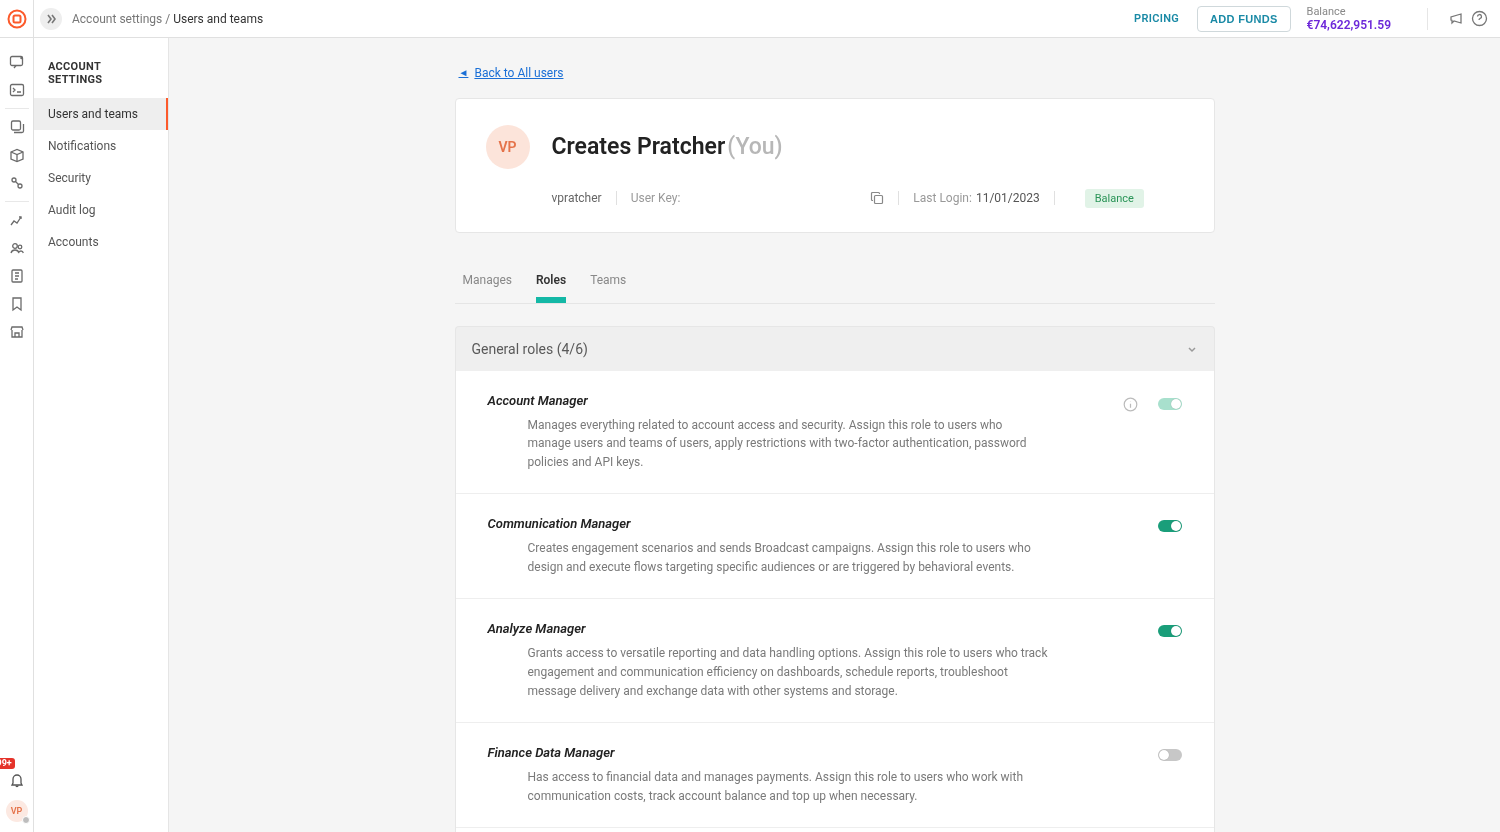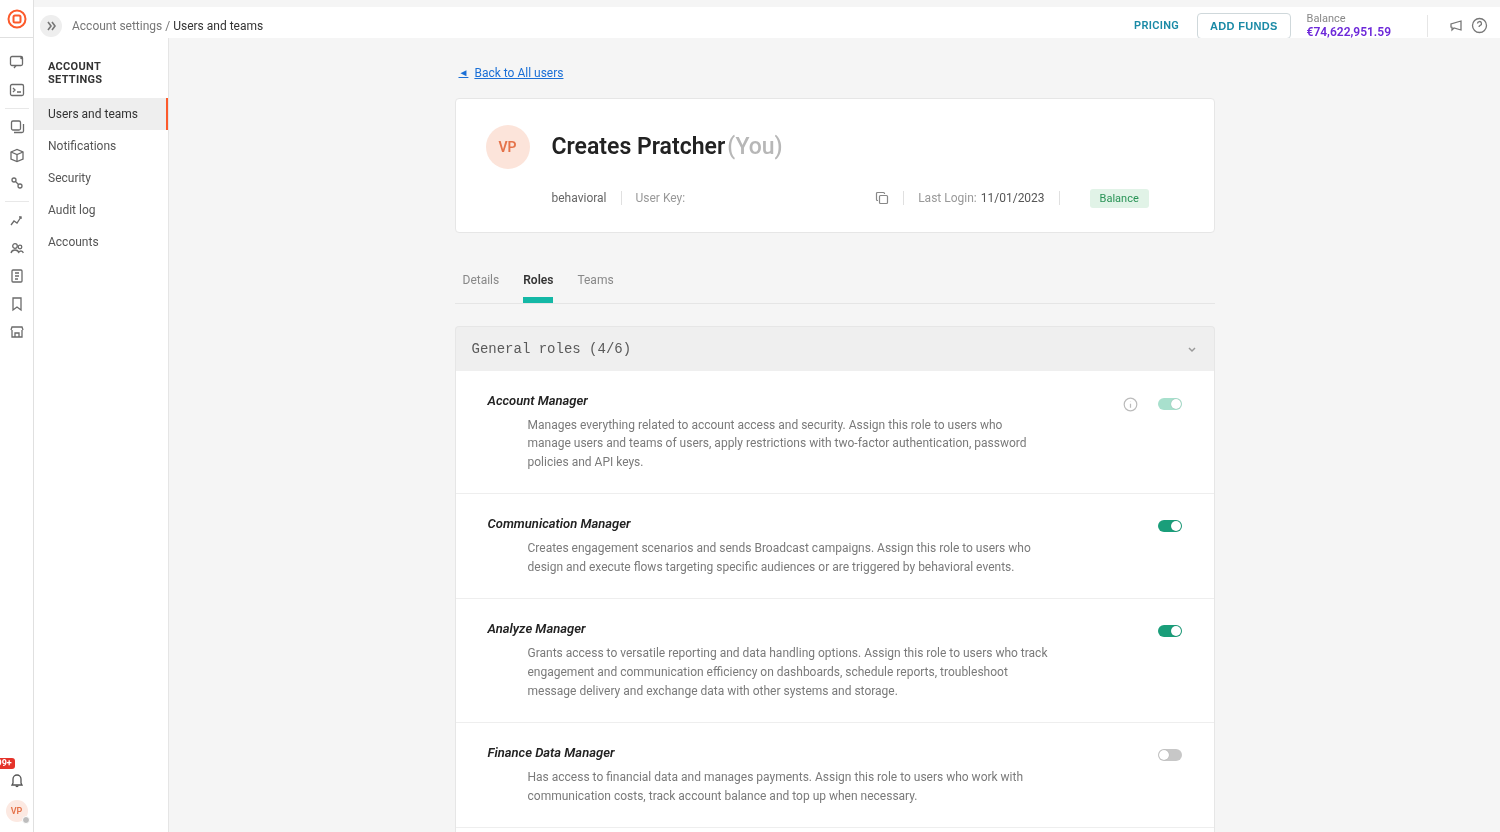--- a/index.html
+++ b/index.html
@@ -11,21 +11,21 @@
 .left-rail .rail-icon { width: 34px; height: 28px; display:flex; align-items:center; justify-content:center; color:#6b6b6b; cursor:pointer; }
 .left-rail .rail-sep { height: 1px; background:#e8e8e8; width: 24px; margin: 4px 0; }
 .left-rail .rail-group-top { margin-top: 10px; }
 .left-rail .bottom-icons { margin-top: auto; margin-bottom: 10px; display:flex; flex-direction:column; align-items:center; gap:6px; }
 .left-rail .notif { position: relative; }
 .left-rail .notif-badge { position:absolute; top:-8px; left:-6px; background:#e5332a; color:#fff; font-size:9px; font-weight:700; padding:1px 3px; border-radius:3px; line-height:1; }
 .left-rail .avatar-small { width:22px; height:22px; border-radius:50%; background:#fce9e2; color:#e5734a; font-size:9px; font-weight:600; display:flex; align-items:center; justify-content:center; position:relative;}
 .left-rail .avatar-small .status-dot { position:absolute; right:-2px; bottom:-2px; width:8px; height:8px; border-radius:50%; background:#bdbdbd; border:1.5px solid #fff; }
 
 
-.top-bar { position: absolute; left: 34px; top: 7px; right: 0; height: 38px; background: #fff; border-bottom: 1px solid #e0e0e0; display:flex; align-items:center; padding: 0 12px 0 0; }
+.top-bar { position: absolute; left: 34px; top: 0; right: 0; height: 38px; background: #fff; border-bottom: 1px solid #e0e0e0; display:flex; align-items:center; padding: 0 12px 0 0; }
 .top-bar .expand-btn { width: 22px; height: 22px; border-radius: 50%; background:#eee; display:flex; align-items:center; justify-content:center; margin: 0 10px 0 6px; cursor:pointer; color:#777; }
 .top-bar .breadcrumb { font-size: 12px; color:#777; }
 .top-bar .breadcrumb .current { color:#333; }
 .top-bar .spacer { flex:1; }
 .top-bar .link-pricing { color:#1a8aa6; font-size:11px; font-weight:600; letter-spacing:0.3px; margin-right:18px; cursor:pointer; }
 .top-bar .btn-add-funds { border:1px solid #cfd8db; color:#1a8aa6; background:#fff; font-size:11px; font-weight:600; letter-spacing:0.3px; padding:6px 12px; border-radius:4px; cursor:pointer; margin-right:16px; }
 .top-bar .balance { margin-right:22px; }
 .top-bar .balance .lbl { font-size:11px; color:#888; line-height:1.2; }
 .top-bar .balance .val { font-size:12px; color:#6d28d9; font-weight:600; line-height:1.2; }
 .top-bar .vsep { width:1px; height:22px; background:#e6e6e6; margin: 0 14px; }
@@ -57,21 +57,21 @@
 .user-card .row2 .last-login-lbl { color:#999; }
 .user-card .row2 .last-login-val { color:#555; margin-left:4px;}
 .user-card .row2 .status-pill { background:#e1f3e7; color:#2a9457; font-size:11px; padding:3px 10px; border-radius:3px; margin-left:16px;}
 
 
 .tabs { display:flex; gap:24px; border-bottom:1px solid #e5e5e5; margin-top:30px; padding: 0 8px; }
 .tab { font-size:12px; color:#888; padding: 10px 0; cursor:pointer; border-bottom:2px solid transparent; }
 .tab.active { color:#333; font-weight:600; border-bottom:6px solid #14b8a6; }
 
 
-.section-header { background:#efefef; border:1px solid #e6e6e6; border-bottom:none; padding: 14px 16px; display:flex; align-items:center; justify-content:space-between; margin-top:22px; border-radius:4px 4px 0 0;font-family:Liberation Mono, monospace;}
+.section-header { background:#efefef; border:1px solid #e6e6e6; border-bottom:none; padding: 14px 16px; display:flex; align-items:center; justify-content:space-between; margin-top:22px; border-radius:4px 4px 0 0;}
 .section-header .title { font-size:14px; color:#5a5a5a; }
 .section-header .chev { color:#9a9a9a; }
 
 .roles-list { background:#fff; border:1px solid #e6e6e6; border-top:none; border-radius:0 0 4px 4px; }
 .role-row { display:flex; align-items:flex-start; padding: 22px 32px; border-bottom:1px solid #eee; gap:20px;}
 .role-row:last-child { border-bottom:none; }
 .role-text { flex:1; }
 .role-title { font-size:13px; font-weight:600; color:#222; margin-bottom:8px;font-style:italic; }
 .role-desc { font-size:12px; color:#7a7a7a; line-height:1.55; max-width:520px;margin-left:40px;}
 .role-ctrl { display:flex; align-items:center; gap:20px; margin-top:4px;}
@@ -233,39 +233,39 @@
     <div class="user-card">
       <div class="row1">
         <div class="avatar-lg">
             <span>VP</span>
           </div>
         <div class="user-name">
           <span>Creates Pratcher</span><span class="you">(You)</span>
         </div>
       </div>
       <div class="row2">
-        <span class="piece username">behavioral</span>
+        <span class="piece username">vpratcher</span>
         <span class="sep"></span>
         <span class="piece key-lbl">User Key:</span>
         <span class="piece copy-icon">
           <svg width="14" height="14" viewBox="0 0 14 14" fill="none" stroke="currentColor" stroke-width="1.2">
               <rect x="4.5" y="4.5" width="8" height="8" rx="1"></rect>
               <path d="M3 9.5H2.5A1 1 0 0 1 1.5 8.5v-6a1 1 0 0 1 1-1h6a1 1 0 0 1 1 1V3"></path>
             </svg>
         </span>
         <span class="sep"></span>
         <span class="piece last-login-lbl">Last Login:</span>
         <span class="piece last-login-val">11/01/2023</span>
         <span class="sep"></span>
         <span class="status-pill">Balance</span>
       </div>
     </div>
 
     <div class="tabs" id="tabs-container">
-        <div class="tab">Details</div>
+        <div class="tab">Manages</div>
         <div class="tab active">Roles</div>
         <div class="tab">Teams</div>
       </div>
 
     <div class="section-header">
       <span class="title">General roles (4/6)</span>
       <span class="chev">
         <svg width="12" height="12" viewBox="0 0 12 12" fill="none" stroke="currentColor" stroke-width="1.5">
             <path d="M3 5l3 3 3-3"></path>
           </svg>

